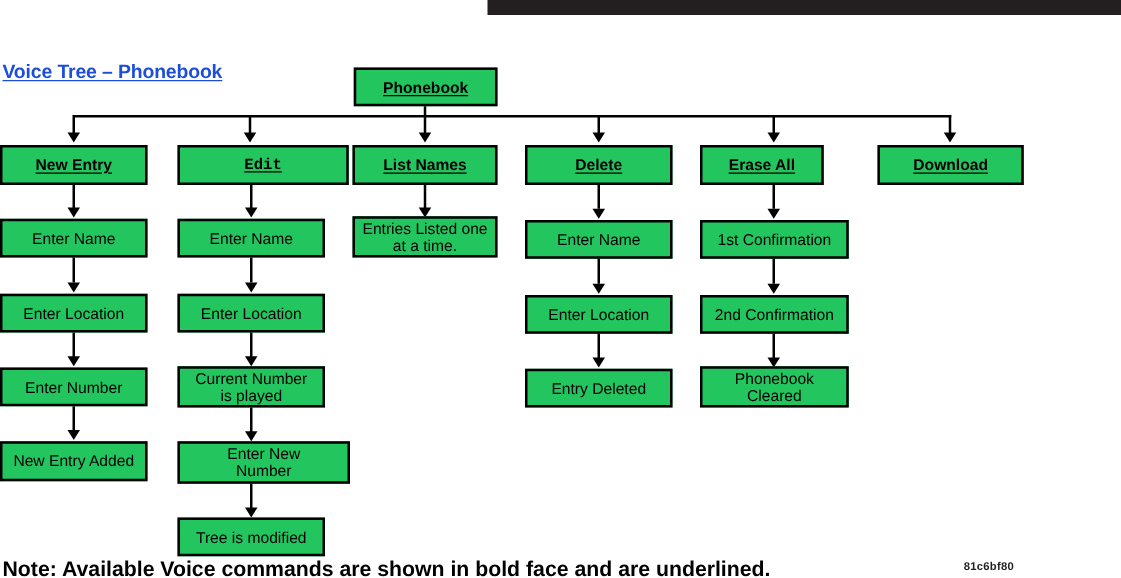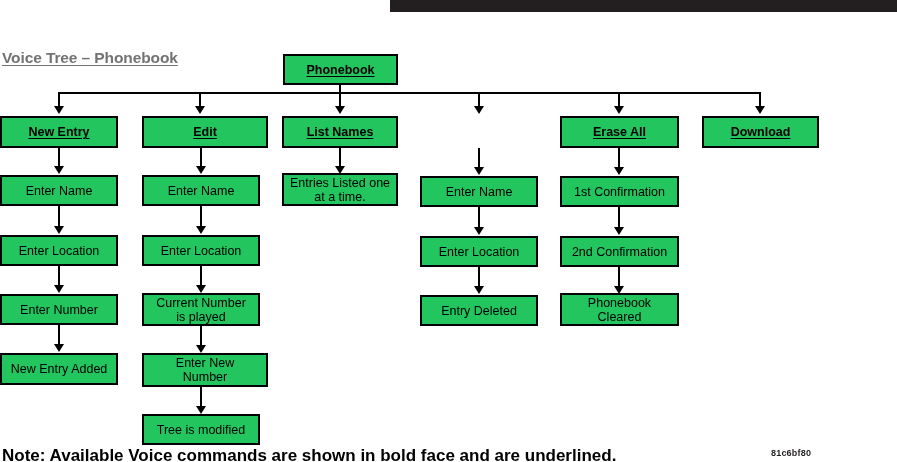--- a/index.html
+++ b/index.html
@@ -22,21 +22,21 @@
     width: 507px;
     height: 12px;
     background: #231f20;
   }
   .page-title {
     position: absolute;
     left: 2px;
     top: 49px;
     font-size: 15.5px;
     font-weight: bold;
-    color: #737373;
+    color: #1d4ed8;
     text-decoration: underline;
     text-underline-offset: 2px;
     letter-spacing: -0.1px;
     white-space: nowrap;
   }
   .node {
     position: absolute;
     box-sizing: border-box;
     border: 2px solid #000;
     background: #22c55e;
@@ -158,21 +158,21 @@
   <div class="node" style="left:0px; top:294px; width:118px; height:31px;">
     <span class="lbl">Enter Number</span>
   </div>
   <div class="vline" style="left:58px; top:325px; height:20px;"></div>
   <div class="arrow-head" style="left:54px; top:344px;"></div>
 
   <div class="node" style="left:0px; top:353px; width:118px; height:32px;justify-content:center;">
     <span class="lbl">New Entry Added</span>
   </div>
 
-  <div class="node cmd" style="left:142px; top:116px; width:126px; height:32px;">
+  <div class="node cmd" style="left:142px; top:116px; width:137px; height:32px;font-family:Liberation Mono, monospace;">
     <span class="lbl">Edit</span>
   </div>
   <div class="vline" style="left:200px; top:148px; height:19px;"></div>
   <div class="arrow-head" style="left:196px; top:166px;"></div>
 
   <div class="node" style="left:142px; top:175px; width:118px; height:31px;">
     <span class="lbl">Enter Name</span>
   </div>
   <div class="vline" style="left:200px; top:206px; height:20px;"></div>
   <div class="arrow-head" style="left:196px; top:226px;"></div>
@@ -183,21 +183,21 @@
   <div class="vline" style="left:200px; top:266px; height:20px;"></div>
   <div class="arrow-head" style="left:196px; top:285px;"></div>
 
   <div class="node" style="left:142px; top:293px; width:118px; height:33px;">
     <span class="lbl">Current Number
 is played</span>
   </div>
   <div class="vline" style="left:200px; top:326px; height:20px;"></div>
   <div class="arrow-head" style="left:196px; top:345px;"></div>
 
-  <div class="node" style="left:142px; top:353px; width:126px; height:34px;">
+  <div class="node" style="left:142px; top:353px; width:138px; height:34px;">
     <span class="lbl">Enter New
 Number</span>
   </div>
   <div class="vline" style="left:200px; top:387px; height:20px;"></div>
   <div class="arrow-head" style="left:196px; top:406px;"></div>
 
   <div class="node" style="left:142px; top:414px; width:118px; height:31px;">
     <span class="lbl">Tree is modified</span>
   </div>
 
@@ -205,40 +205,43 @@
     <span class="lbl">List Names</span>
   </div>
   <div class="vline" style="left:339px; top:148px; height:19px;"></div>
   <div class="arrow-head" style="left:335px; top:166px;"></div>
 
   <div class="node" style="left:282px; top:173px; width:116px; height:33px;">
     <span class="lbl">Entries Listed one
 at a time.</span>
   </div>
 
+  <div class="node cmd" style="left:420px; top:116px; width:118px; height:32px;">
+    <span class="lbl">Delete</span>
+  </div>
   <div class="vline" style="left:478px; top:148px; height:19px;"></div>
   <div class="arrow-head" style="left:474px; top:167px;"></div>
 
   <div class="node" style="left:420px; top:176px; width:118px; height:31px;">
     <span class="lbl">Enter Name</span>
   </div>
   <div class="vline" style="left:478px; top:207px; height:20px;"></div>
   <div class="arrow-head" style="left:474px; top:227px;"></div>
 
   <div class="node" style="left:420px; top:236px; width:118px; height:31px;">
     <span class="lbl">Enter Location</span>
   </div>
   <div class="vline" style="left:478px; top:267px; height:20px;"></div>
   <div class="arrow-head" style="left:474px; top:286px;"></div>
 
   <div class="node" style="left:420px; top:295px; width:118px; height:31px;">
     <span class="lbl">Entry Deleted</span>
   </div>
 
-  <div class="node cmd" style="left:560px; top:116px; width:119px; height:32px;">
+  <div class="node cmd" style="left:560px; top:116px; width:99px; height:32px;">
     <span class="lbl">Erase All</span>
   </div>
   <div class="vline" style="left:618px; top:148px; height:19px;"></div>
   <div class="arrow-head" style="left:614px; top:167px;"></div>
 
   <div class="node" style="left:560px; top:176px; width:119px; height:31px;">
     <span class="lbl">1st Confirmation</span>
   </div>
   <div class="vline" style="left:618px; top:207px; height:20px;"></div>
   <div class="arrow-head" style="left:614px; top:227px;"></div>

